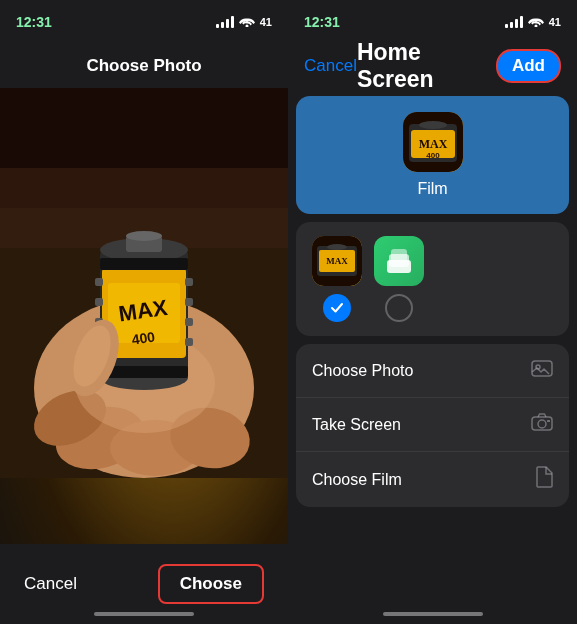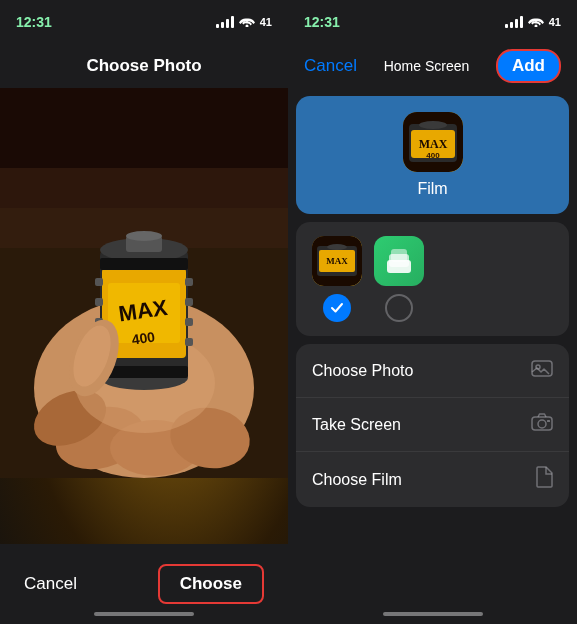--- a/index.html
+++ b/index.html
@@ -167,22 +167,22 @@
 
     .cancel-link {
       font-size: 17px;
       color: #007aff;
       background: none;
       border: none;
       cursor: pointer;
     }
 
     .right-title {
-      font-size: 14px;
-      font-weight: 400;
+      font-size: 23px;
+      font-weight: 700;
       color: #fff;
     }
 
     .add-btn {
       font-size: 17px;
       font-weight: 600;
       color: #fff;
       background: #007aff;
       border: 2px solid #e53935;
       border-radius: 16px;

